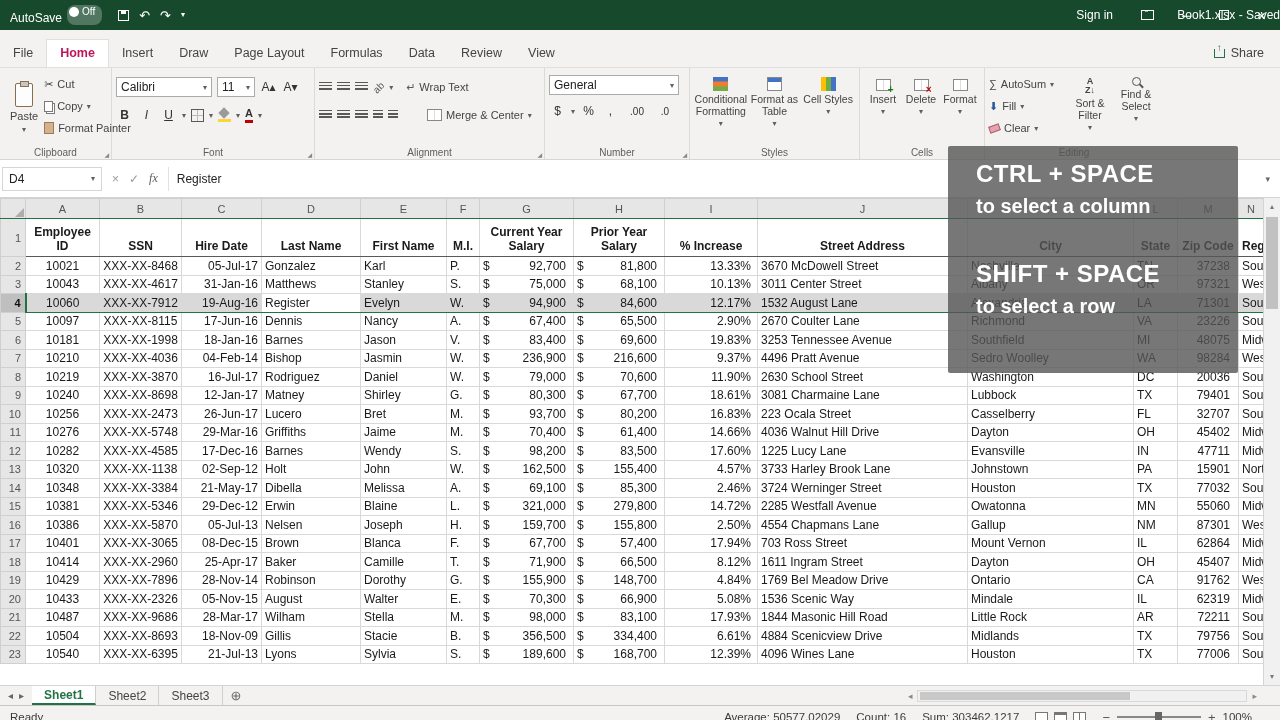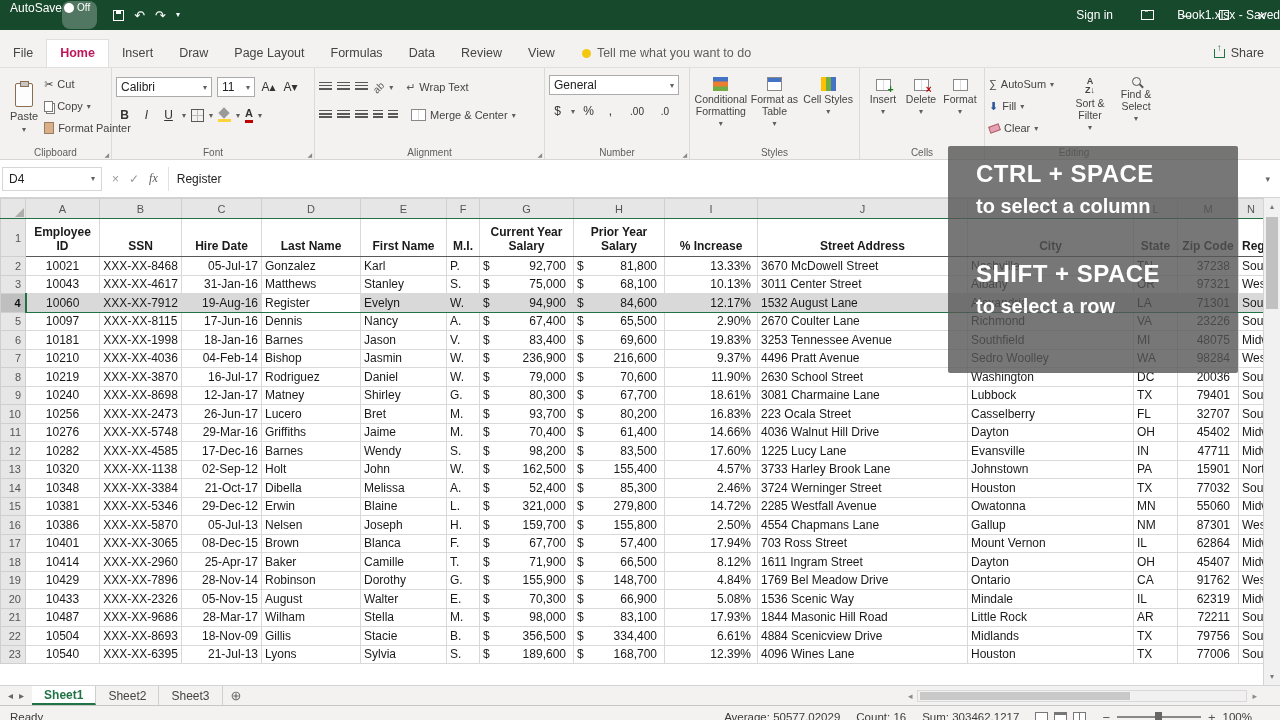--- a/index.html
+++ b/index.html
@@ -2,22 +2,22 @@
 <html><head>
 <meta charset="utf-8">
 <style>
   * { margin:0; padding:0; box-sizing:border-box; }
   html,body { width:1280px; height:720px; overflow:hidden; font-family:"Liberation Sans", sans-serif; background:#fff; }
   #app { position:relative; width:1280px; height:720px; }
 
   
   .titlebar { height:30px; background:#17492c; color:#fff; display:flex; align-items:center; font-size:12px; position:relative; }
   .tb-left { display:flex; align-items:center; gap:8px; padding-left:10px; }
-  .autosave { display:flex; align-items:flex-start; }
-  .pill { display:flex; align-items:center; gap:3px; background:rgba(255,255,255,.25); border-radius:8px; padding:1px 7px 16px 2px; font-size:10px; }
+  .autosave { display:flex; align-items:flex-end; gap:5px; }
+  .pill { display:flex; align-items:center; gap:3px; background:rgba(255,255,255,.25); border-radius:8px; padding:1px 7px 8px 2px; font-size:10px; }
   .pill .dot { width:10px; height:10px; border-radius:50%; background:#fff; display:inline-block; }
   .qat { display:flex; align-items:center; gap:10px; margin-left:8px; }
   .i-save { width:11px; height:11px; border:1.5px solid #fff; position:relative; }
   .i-save:before { content:""; position:absolute; left:2px; top:0; width:5px; height:3px; background:#fff; }
   .glyph { color:#fff; font-size:13px; line-height:1; }
   .tb-title { position:absolute; left:0; right:0; text-align:right; font-size:12px; pointer-events:none; }
   .tb-right { margin-left:auto; display:flex; align-items:center; height:100%; }
   .tb-right .item { padding:0 14px; height:100%; display:flex; align-items:center; font-size:12px; }
   .i-ribopt { width:13px; height:10px; border:1px solid #fff; position:relative; }
   .i-ribopt:before { content:"ˆ"; position:absolute; left:3px; top:-2px; font-size:9px; color:#fff; }
@@ -179,24 +179,20 @@
   <div class="tabrow">
     <span class="rtab">File</span>
     <span class="rtab active">Home</span>
     <span class="rtab">Insert</span>
     <span class="rtab">Draw</span>
     <span class="rtab">Page Layout</span>
     <span class="rtab">Formulas</span>
     <span class="rtab">Data</span>
     <span class="rtab">Review</span>
     <span class="rtab">View</span>
-    <span class="tellme">
-      <span class="bulb"></span>
-      <span>Tell me what you want to do</span>
-    </span>
     <span class="share">
       <span class="i-share"></span>
       <span>Share</span>
     </span>
   </div>
 
   <div class="ribbon">
 
     <div class="rgroup" style="width:112px">
       <div class="bigbtn">
@@ -266,21 +262,21 @@
               <span class="i-wrap">↵</span>
               <span>Wrap Text</span>
             </span>
         </div>
         <div class="ribrow">
           <span class="bars"></span>
           <span class="bars"></span>
           <span class="bars"></span>
           <span class="bars" style="width:10px"></span>
           <span class="bars" style="width:10px"></span>
-          <span class="sitem" style="margin-left:8px">
+          <span class="sitem" style="margin-left:24px">
               <span class="i-cell"></span>
               <span>Merge &amp; Center</span>
               <span class="car">▾</span>
             </span>
         </div>
       </div>
       <span class="glabel">Alignment</span>
       <span class="launcher">◢</span>
     </div>
 
@@ -722,27 +718,27 @@
             <td class="l">3733 Harley Brook Lane</td>
             <td class="l">Johnstown</td>
             <td class="l">PA</td>
             <td class="z">15901</td>
             <td class="l">Northeast</td>
           </tr>
           <tr class="data">
             <th>14</th>
             <td class="c">10348</td>
             <td class="c">XXX-XX-3384</td>
-            <td class="r">21-Oct-17</td>
+            <td class="r">21-May-17</td>
             <td class="l">Dibella</td>
             <td class="l">Melissa</td>
             <td class="l">A.</td>
             <td class="acct">
               <span>$</span>
-              <span>52,400</span>
+              <span>69,100</span>
             </td>
             <td class="acct">
               <span>$</span>
               <span>85,300</span>
             </td>
             <td class="p">2.46%</td>
             <td class="l">3724 Werninger Street</td>
             <td class="l">Houston</td>
             <td class="l">TX</td>
             <td class="z">77032</td>

